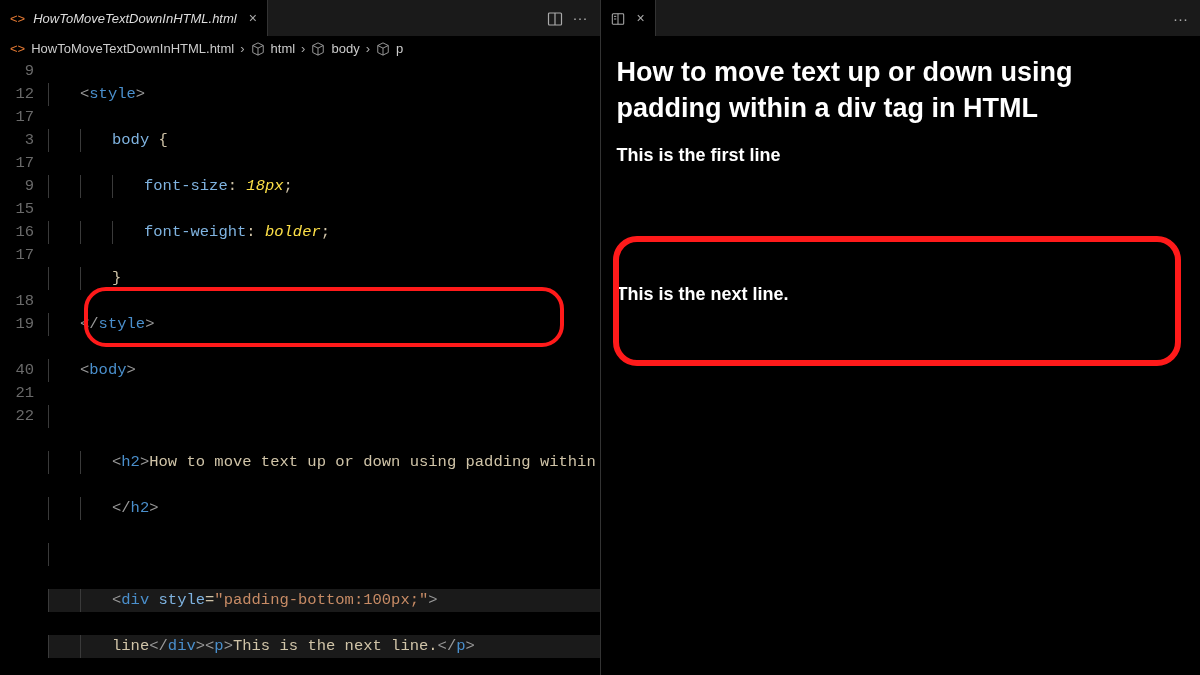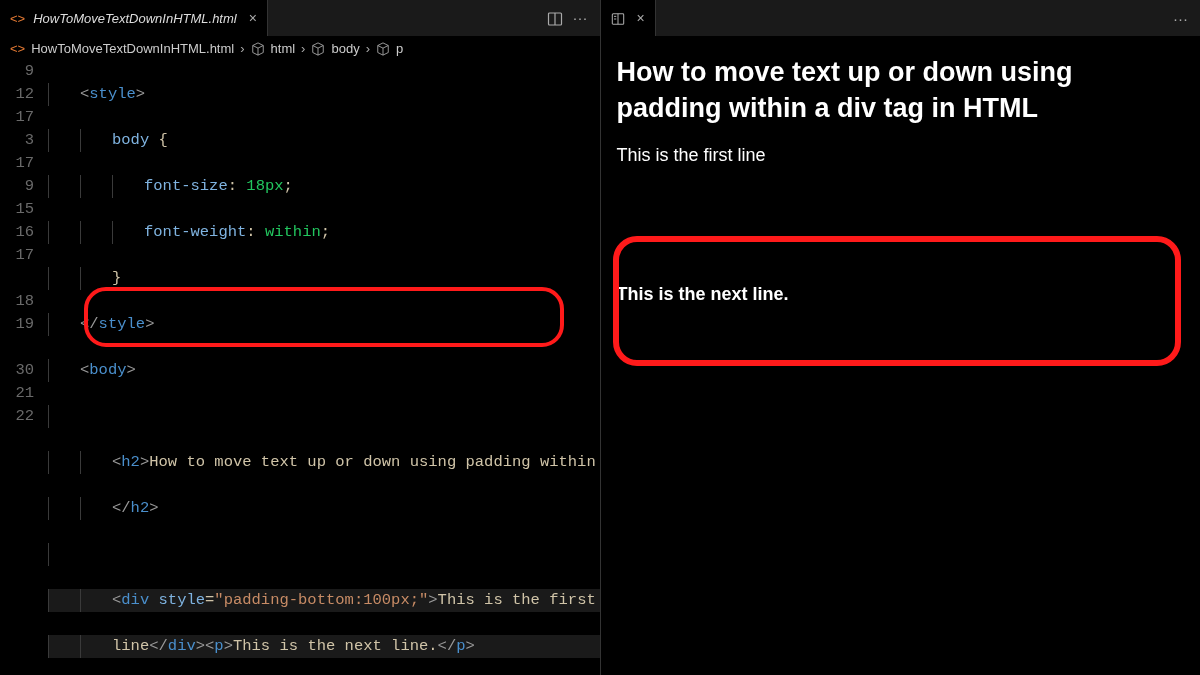--- a/index.html
+++ b/index.html
@@ -83,21 +83,21 @@
   white-space: pre;
 }
 .code .ln { height: 23px; display: flex; align-items: center; }
 .gutter .ln { height: 23px; }
 .indent { display: inline-block; border-left: 1px solid #3a3a3a; width: 32px; height: 23px; vertical-align: top; box-sizing: border-box; }
 .tag { color: #4a8fcc; }
 .attr { color: #7fb3e0; }
 .val { color: #c78b65; }
 .txt { color: #d0c4a8; }
 .prop { color: #7fb3e0; }
-.pval { color: #22c55e; }
+.pval { color: #fde047; font-style: italic; }
 .brace { color: #d0c4a8; }
 .punc { color: #999; }
 .highlight-box {
   position: absolute;
   border: 4px solid #ff1a1a;
   border-radius: 22px;
   pointer-events: none;
 }
 .hl-code { left: 84px; top: 227px; width: 480px; height: 60px; }
 .preview-body {
@@ -109,21 +109,21 @@
   position: relative;
 }
 .preview-body h2 {
   font-size: 27px;
   font-weight: 700;
   line-height: 1.35;
   margin-bottom: 18px;
 }
 .preview-body .first-line {
   font-size: 18px;
-  font-weight: 400;
+  font-weight: 700;
   padding-bottom: 100px;
 }
 .preview-body .next-line {
   font-size: 18px;
   font-weight: 700;
   margin-top: 18px;
 }
 .hl-preview {
   position: absolute;
   border: 6px solid #ff1a1a;
@@ -187,37 +187,37 @@
         <div class="ln">3</div>
         <div class="ln">17</div>
         <div class="ln">9</div>
         <div class="ln">15</div>
         <div class="ln">16</div>
         <div class="ln">17</div>
         <div class="ln"></div>
         <div class="ln">18</div>
         <div class="ln">19</div>
         <div class="ln"></div>
-        <div class="ln">30</div>
+        <div class="ln">40</div>
         <div class="ln">21</div>
         <div class="ln">22</div>
       </div>
       <div class="code">
 <div class="ln"><span class="indent"></span><span class="punc">&lt;</span><span class="tag">style</span><span class="punc">&gt;</span></div>
 <div class="ln"><span class="indent"></span><span class="indent"></span><span class="prop">body</span><span class="brace"> {</span></div>
 <div class="ln"><span class="indent"></span><span class="indent"></span><span class="indent"></span><span class="prop">font-size</span><span class="txt">: </span><span class="pval">18px</span><span class="txt">;</span></div>
-<div class="ln"><span class="indent"></span><span class="indent"></span><span class="indent"></span><span class="prop">font-weight</span><span class="txt">: </span><span class="pval">within</span><span class="txt">;</span></div>
+<div class="ln"><span class="indent"></span><span class="indent"></span><span class="indent"></span><span class="prop">font-weight</span><span class="txt">: </span><span class="pval">bolder</span><span class="txt">;</span></div>
 <div class="ln"><span class="indent"></span><span class="indent"></span><span class="brace">}</span></div>
 <div class="ln"><span class="indent"></span><span class="punc">&lt;/</span><span class="tag">style</span><span class="punc">&gt;</span></div>
 <div class="ln"><span class="indent"></span><span class="punc">&lt;</span><span class="tag">body</span><span class="punc">&gt;</span></div>
 <div class="ln"><span class="indent"></span></div>
 <div class="ln"><span class="indent"></span><span class="indent"></span><span class="punc">&lt;</span><span class="tag">h2</span><span class="punc">&gt;</span><span class="txt">How to move text up or down using padding within</span></div>
 <div class="ln"><span class="indent"></span><span class="indent"></span><span class="punc">&lt;/</span><span class="tag">h2</span><span class="punc">&gt;</span></div>
 <div class="ln"><span class="indent"></span></div>
-<div class="ln" style="background:#1a1a1a"><span class="indent"></span><span class="indent"></span><span class="punc">&lt;</span><span class="tag">div</span><span> </span><span class="attr">style</span><span class="txt">=</span><span class="val">"padding-bottom:100px;"</span><span class="punc">&gt;</span><span class="txt">This is the first</span></div>
+<div class="ln" style="background:#1a1a1a"><span class="indent"></span><span class="indent"></span><span class="punc">&lt;</span><span class="tag">div</span><span> </span><span class="attr">style</span><span class="txt">=</span><span class="val">"padding-bottom:100px;"</span><span class="punc">&gt;</span></div>
 <div class="ln" style="background:#1a1a1a"><span class="indent"></span><span class="indent"></span><span class="txt">line</span><span class="punc">&lt;/</span><span class="tag">div</span><span class="punc">&gt;&lt;</span><span class="tag">p</span><span class="punc">&gt;</span><span class="txt">This is the next line.</span><span class="punc">&lt;/</span><span class="tag">p</span><span class="punc">&gt;</span></div>
 
 
 
       </div>
       <div class="highlight-box hl-code"></div>
     </div>
   </div>
 
   <div class="right-pane">

